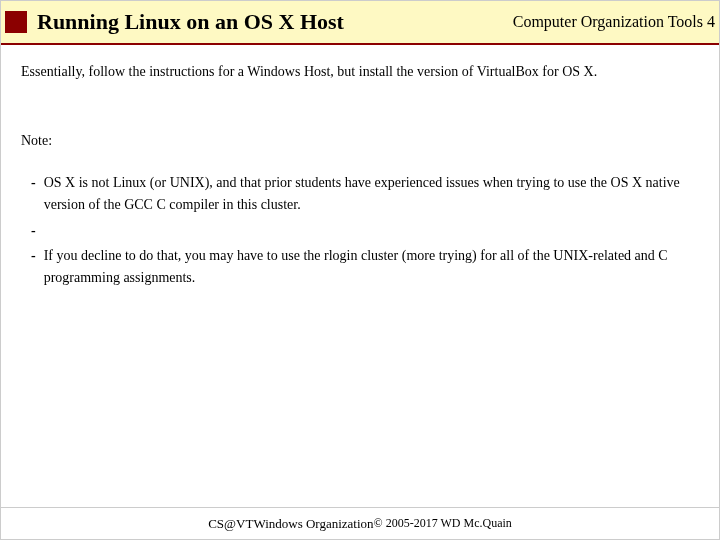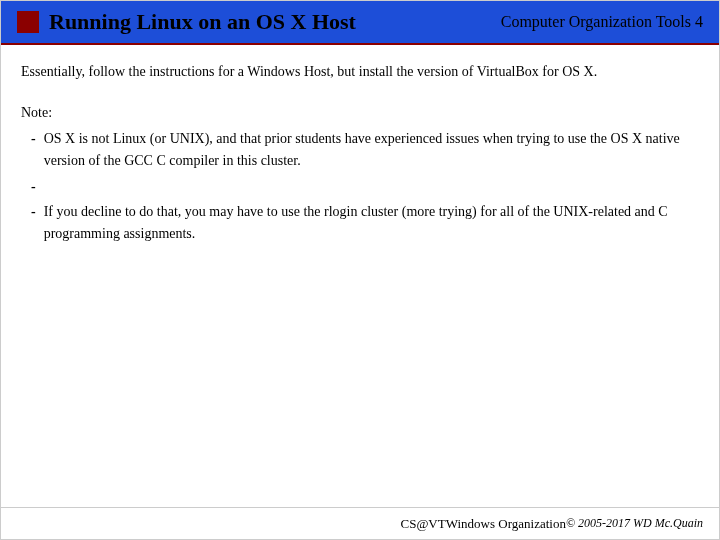--- a/index.html
+++ b/index.html
@@ -22,23 +22,23 @@
       width: 720px;
       height: 540px;
       display: flex;
       flex-direction: column;
       border: 1px solid #cccccc;
     }
 
     .header {
       display: flex;
       align-items: center;
-      padding: 6px 16px;
+      padding: 6px 4px;
       border-bottom: 2px solid #8B0000;
-      background: #1d4ed8;
+      background: #fef9c3;
       min-height: 44px;
     }
 
     .header-left {
       display: flex;
       align-items: center;
       flex: 1;
     }
 
     .red-square {
@@ -61,36 +61,37 @@
       color: #000000;
       white-space: nowrap;
       text-align: right;
     }
 
     .content {
       flex: 1;
       padding: 16px 20px 10px 20px;
       display: flex;
       flex-direction: column;
+      gap: 28px;
     }
 
     .intro-text {
       font-size: 14px;
       margin-bottom: 20px;
       line-height: 1.5;
     }
 
     .note-section {
       font-size: 14px;
       line-height: 1.6;
     }
 
     .note-label {
       font-size: 14px;
-      margin-bottom: 4px;
+      margin-bottom: 20px;
     }
 
     .note-list {
       list-style: none;
       padding-left: 10px;
     }
 
     .note-list li {
       display: flex;
       align-items: flex-start;
@@ -99,38 +100,37 @@
     }
 
     .note-list li .dash {
       margin-right: 8px;
       flex-shrink: 0;
       font-weight: bold;
     }
 
     .footer {
       display: flex;
-      justify-content: flex-end;
+      justify-content: center;
       align-items: center;
       padding: 6px 16px;
       border-top: 1px solid #cccccc;
       font-size: 13px;
       color: #000000;
       background: #ffffff;
       min-height: 32px;
     }
 
     .footer-center {
       text-align: center;
     }
 
     .footer-right {
       text-align: right;
       font-size: 12px;
-      font-style: italic;
     }
   </style>
 </head>
 <body>
 
 <div class="slide-container">
 
   <div class="header">
     <div class="header-left">
       <div class="red-square"></div>

